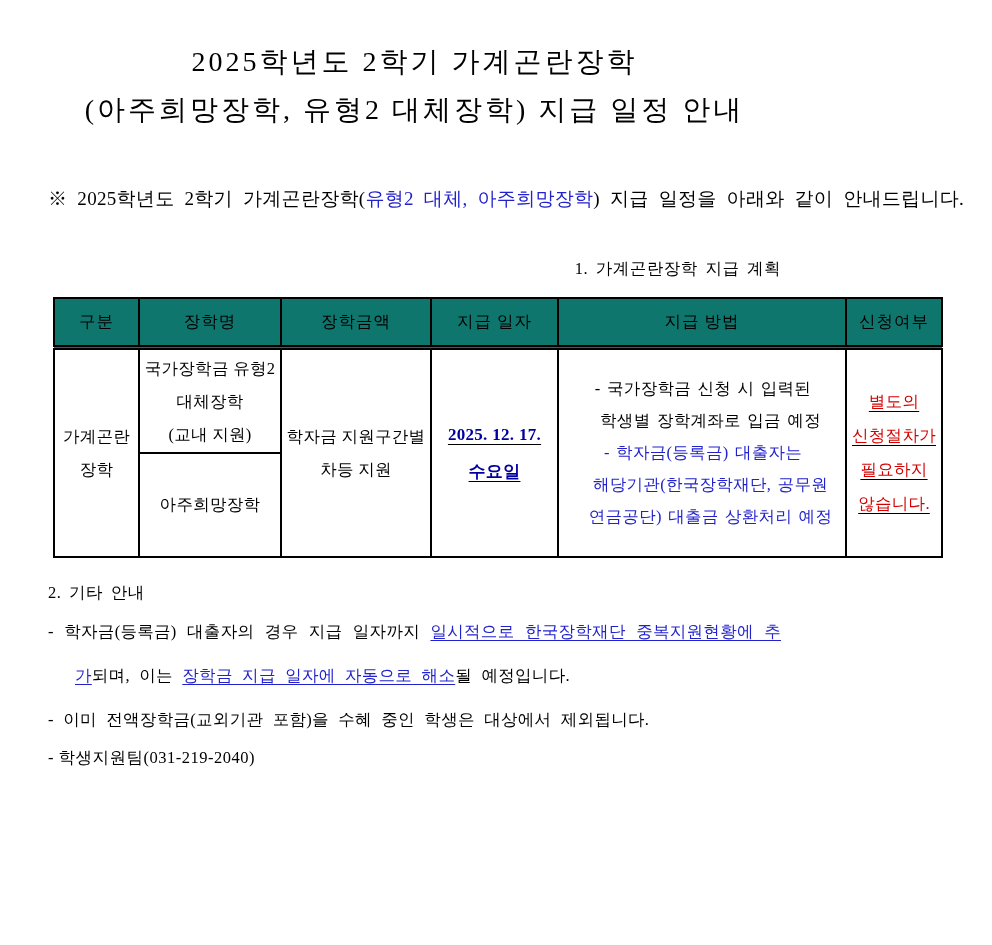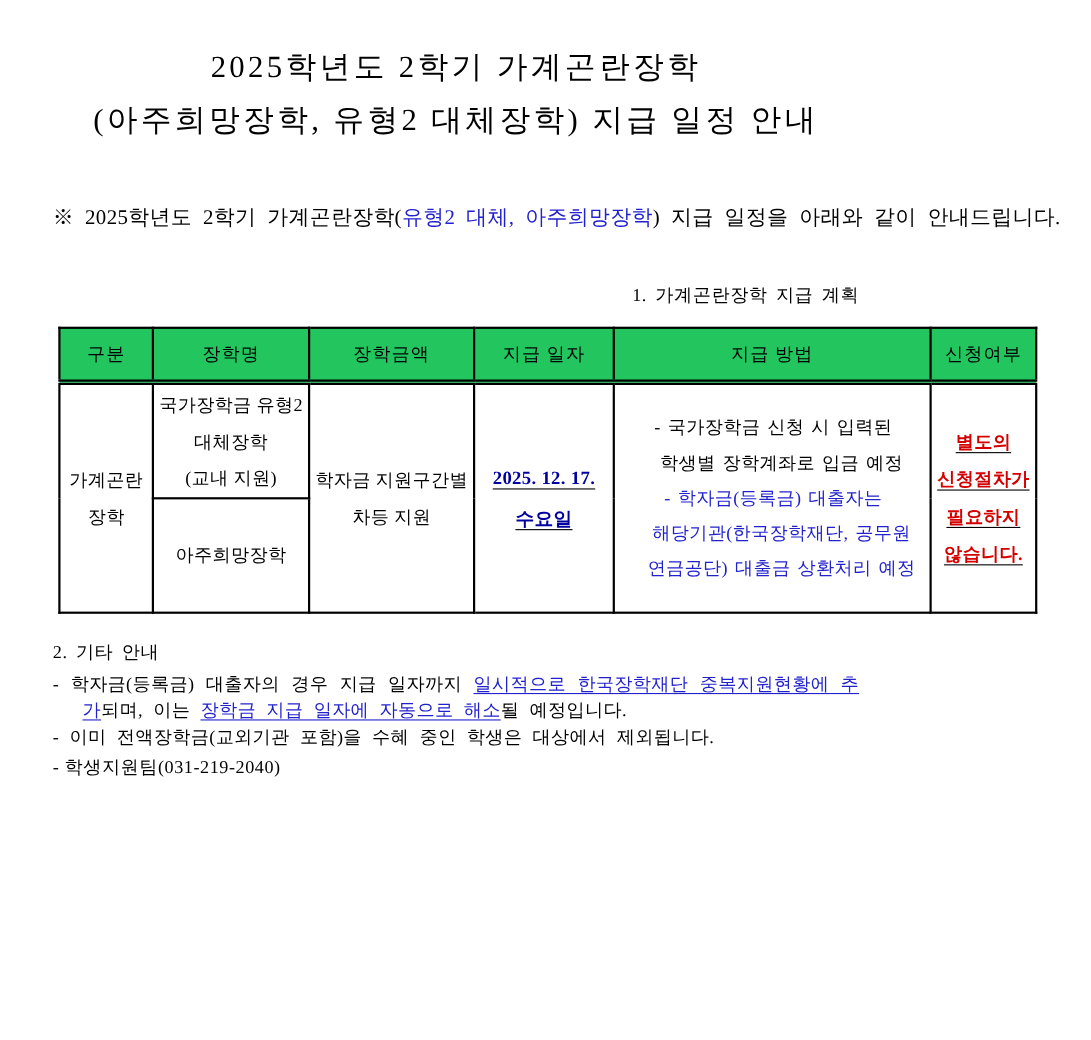--- a/index.html
+++ b/index.html
@@ -52,21 +52,21 @@
   
   table.plan-table {
     margin-top: 15px;
     margin-left: 5px;
     border-collapse: collapse;
     table-layout: fixed;
     width: 888px;
     border: 2px solid #000;
   }
   .plan-table th {
-    background: #22c55e;
+    background: #0f766e;
     border: 2px solid #000;
     border-bottom: 5px double #000;
     height: 44px;
     font-size: 16.5px;
     font-weight: normal;
     letter-spacing: 1px;
     text-align: center;
     vertical-align: middle;
   }
   .plan-table td {
@@ -96,32 +96,32 @@
     font-weight: bold;
     font-size: 17px;
     white-space: pre-line;
     line-height: 37px;
     text-decoration: underline;
     text-decoration-color: #000;
     text-underline-offset: 4px;
   }
   .cell-apply span {
     color: #d40000;
-    font-weight: bold;
+    font-weight: normal;
     font-size: 16.5px;
     white-space: pre-line;
     line-height: 34px;
     text-decoration: underline;
     text-decoration-color: #000;
     text-underline-offset: 4px;
   }
   
   .bullet {
     font-size: 16.5px;
-    line-height: 24px;
+    line-height: 44px;
     padding-left: 27px;
     text-indent: -27px;
     text-align: justify;
     word-spacing: 5px;
     letter-spacing: 0.3px;
     margin: 0;
   }
   .bullets { margin-top: 4px; }
   .blue-underline {
     color: #2222cc;

